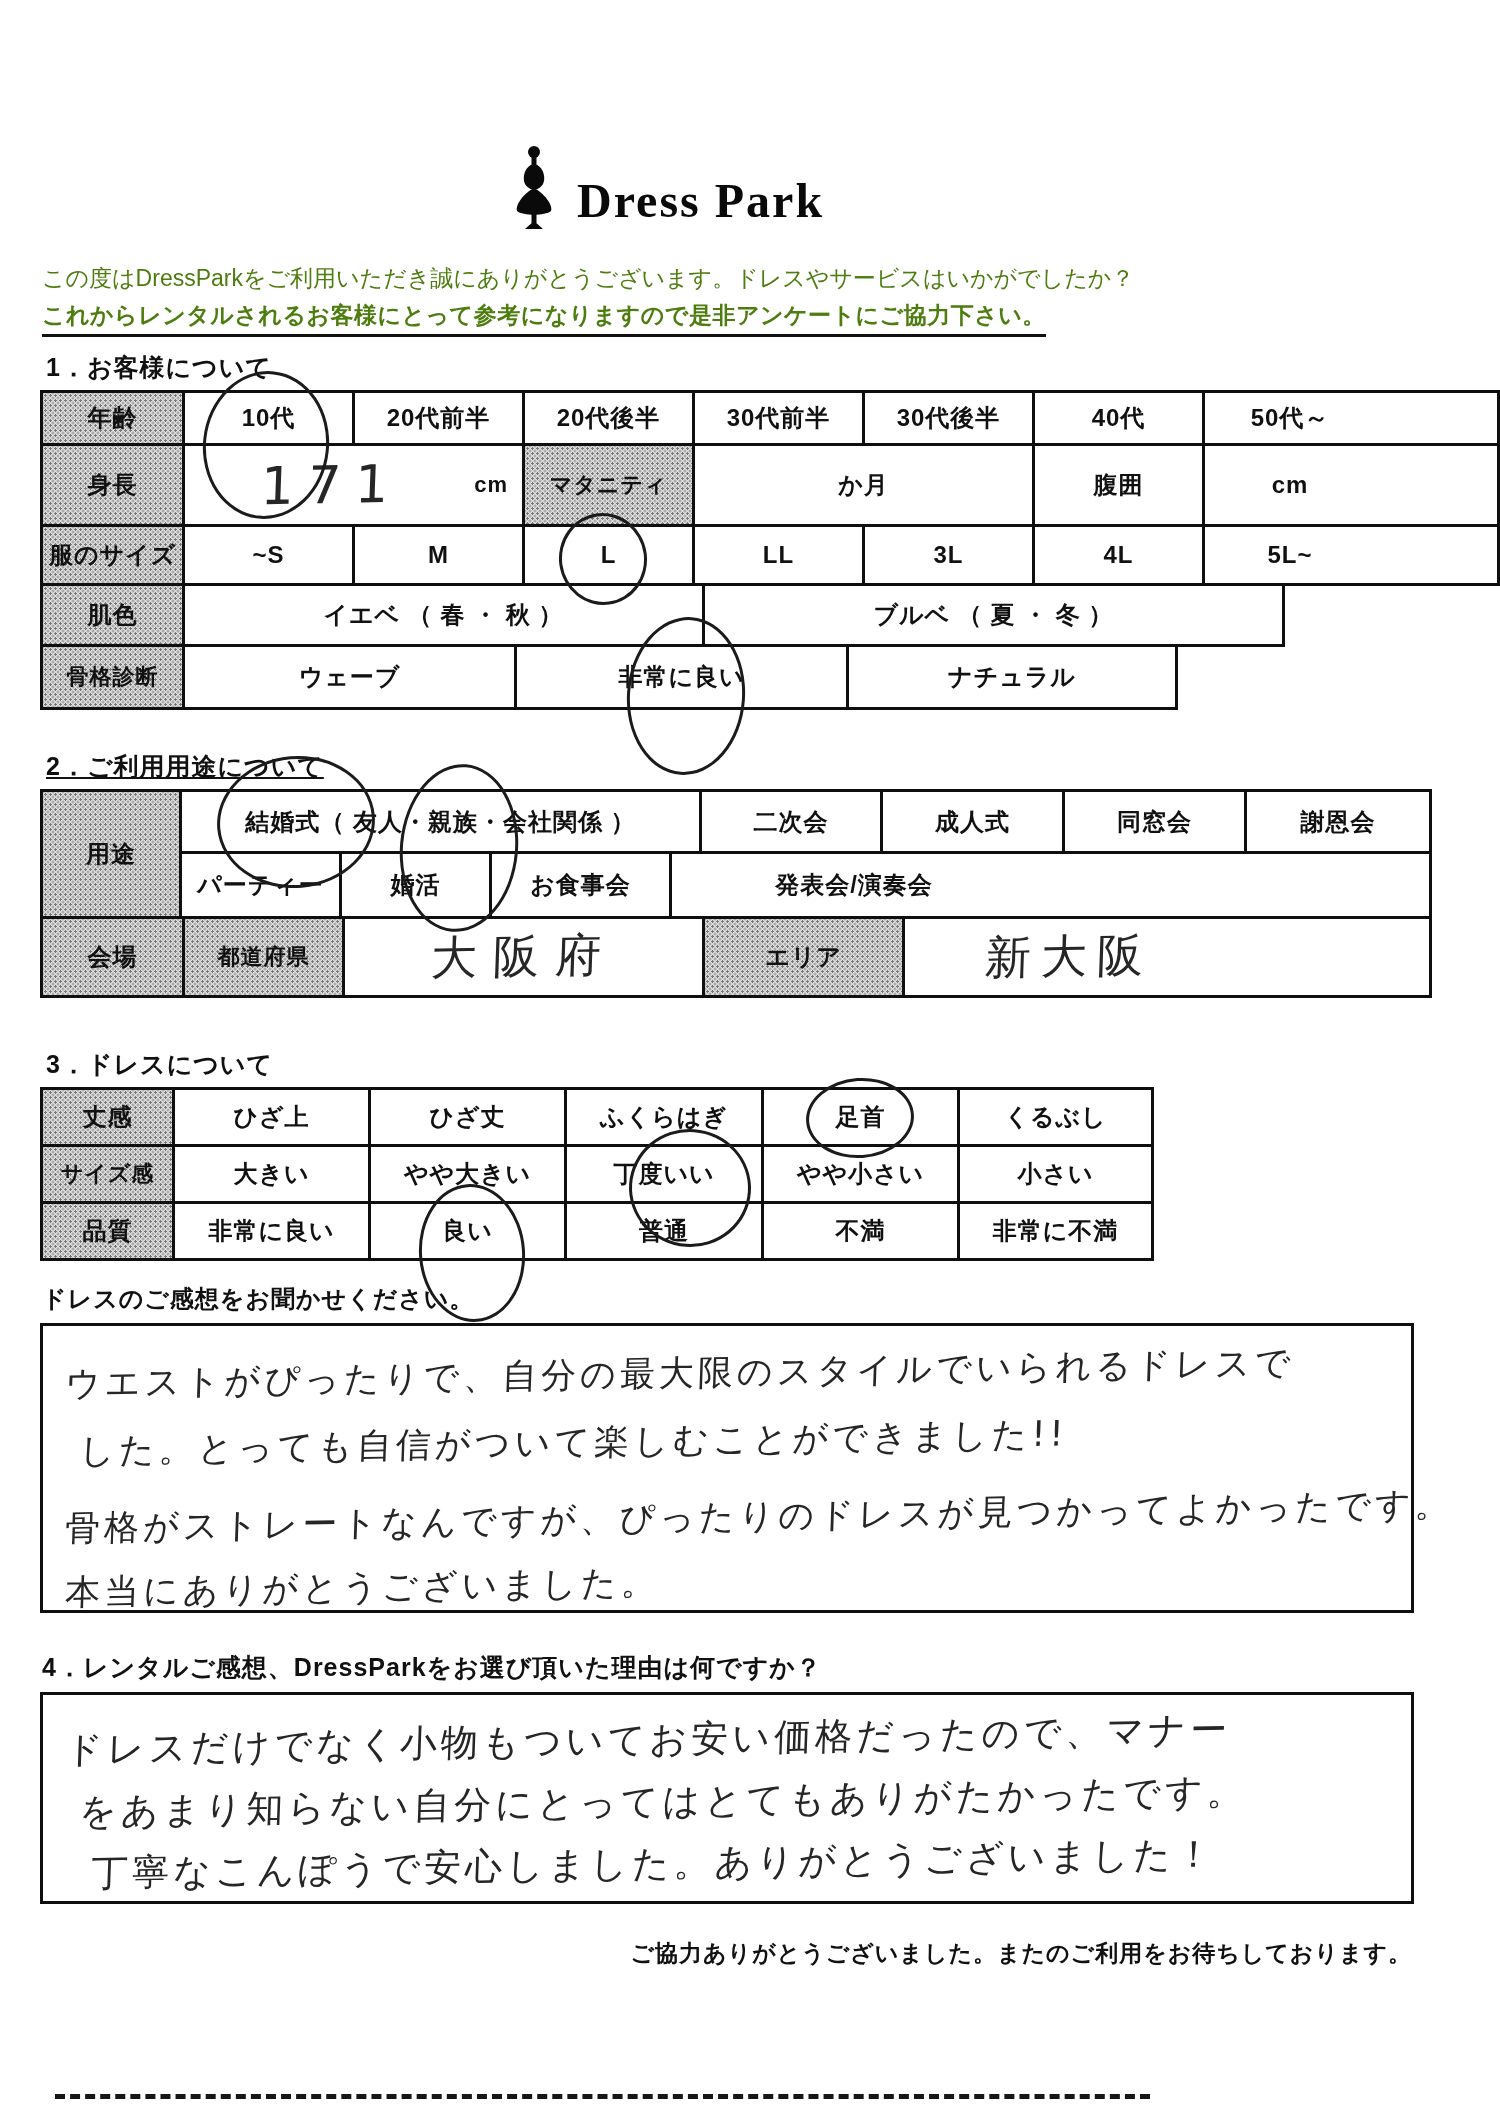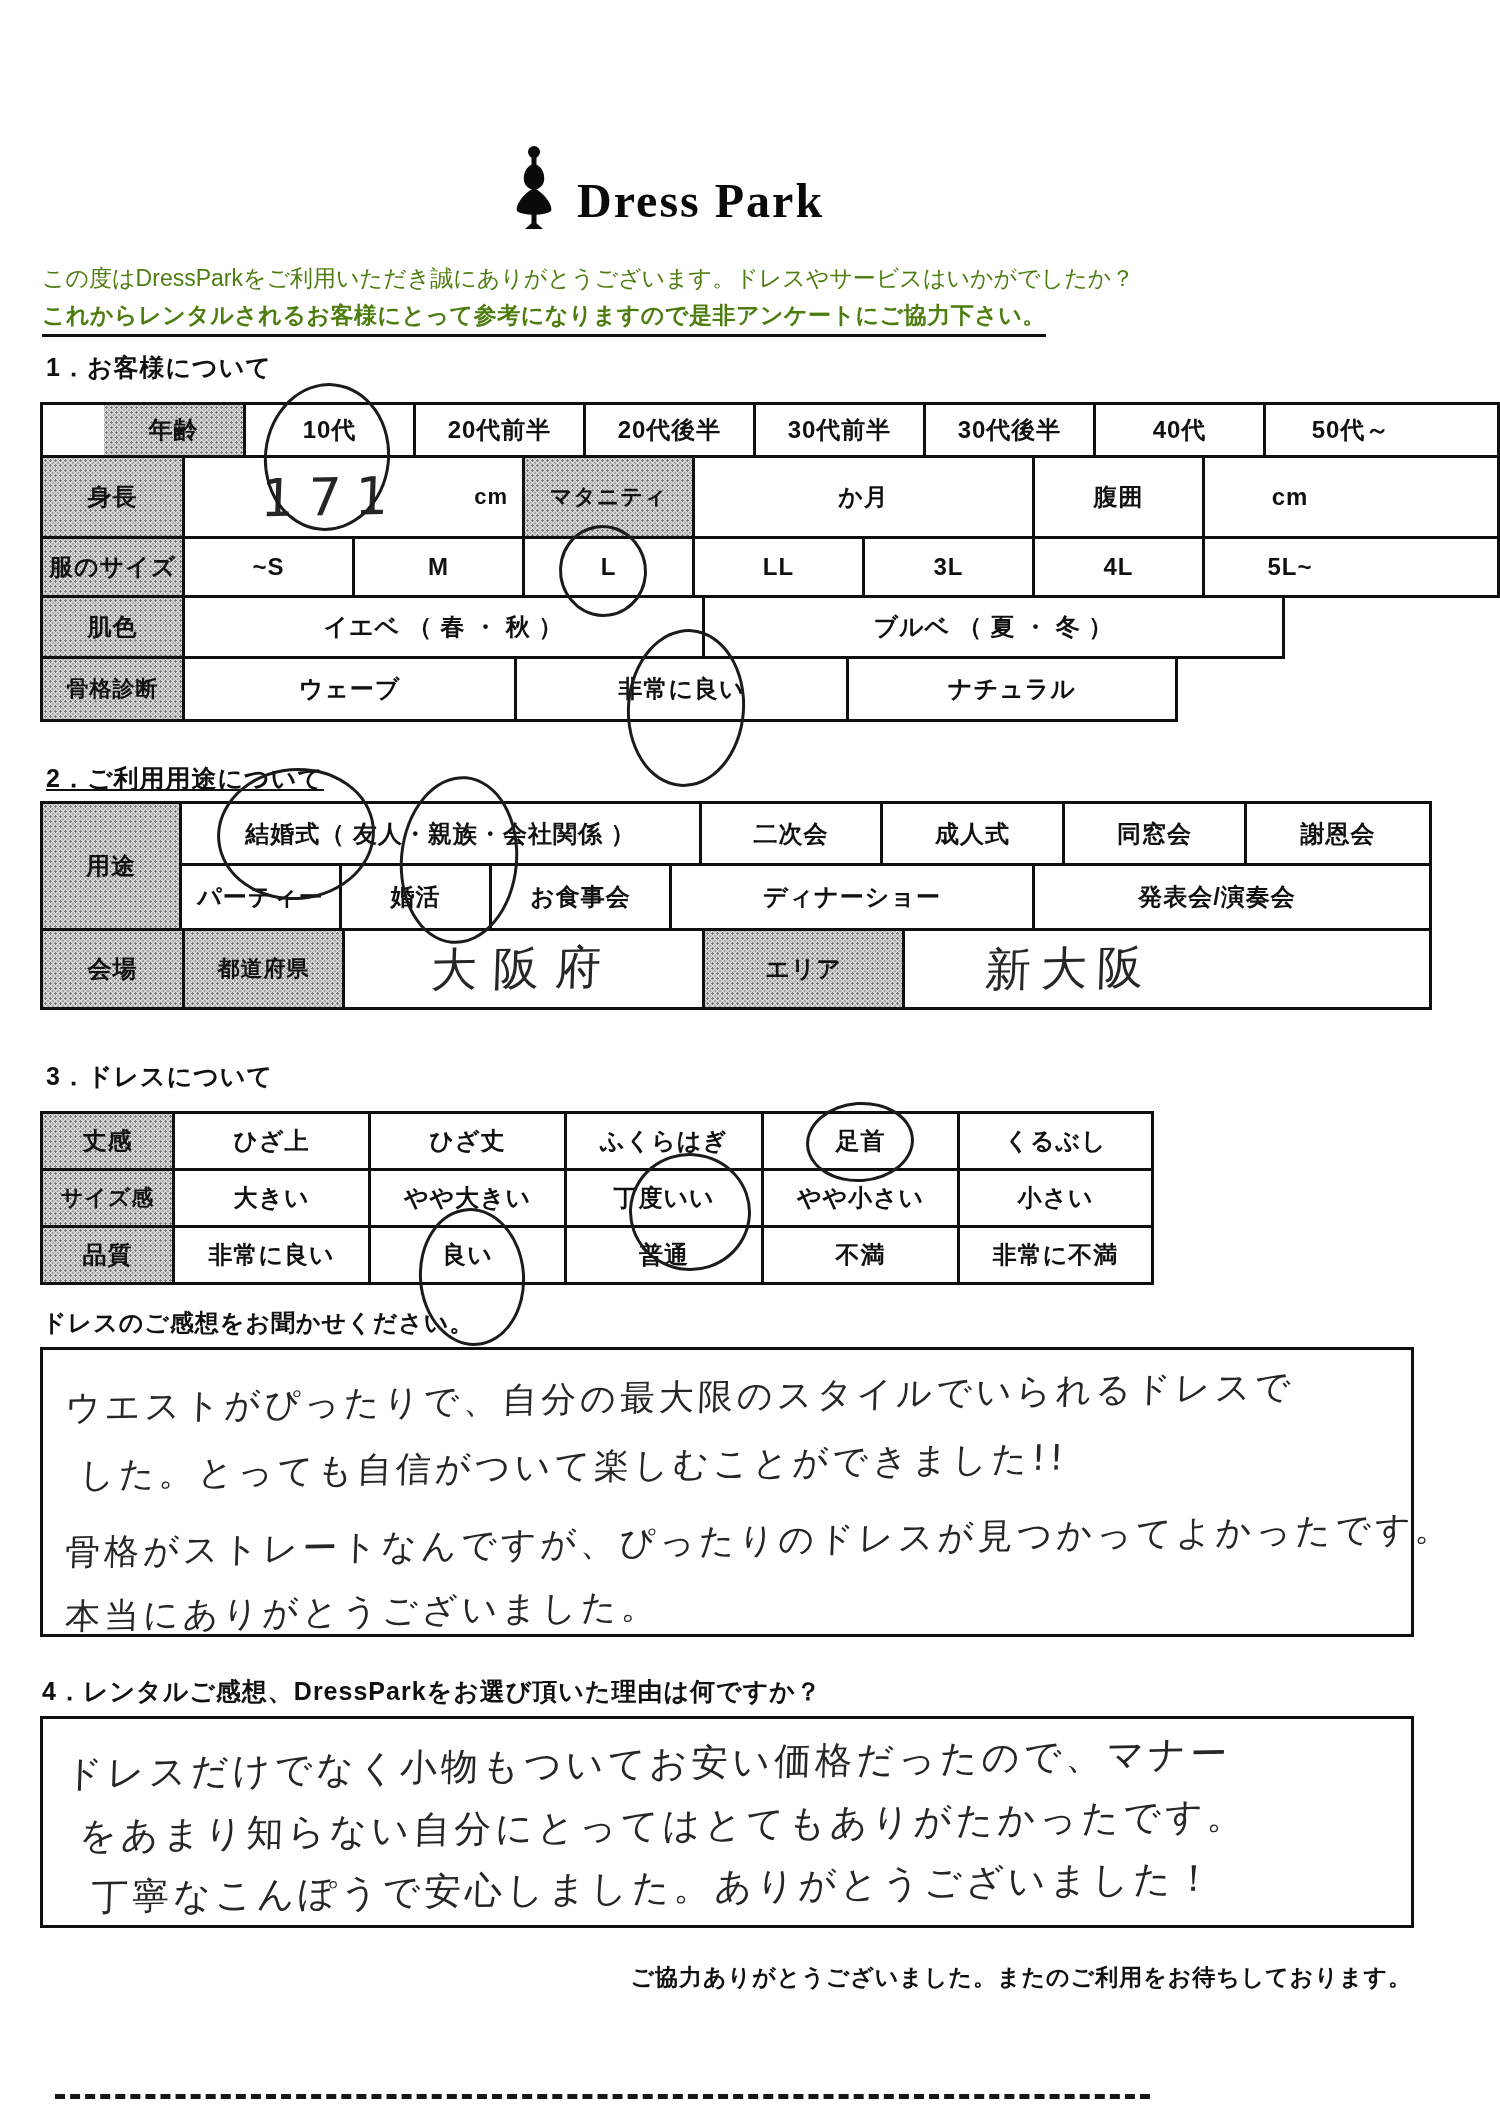--- a/index.html
+++ b/index.html
@@ -25,21 +25,21 @@
   }
 
   
   .sec-title{margin:14px 0 0 46px;font-size:25px;font-weight:700;letter-spacing:1px;}
   .sec-title.s2{margin-top:40px;text-decoration:underline;}
   .sec-title.s3{margin-top:50px;}
   .sec-title.s4{margin-top:38px;margin-left:42px;}
 
   
   .tr{display:flex;border:3px solid #0f0f0f;margin-left:40px;margin-top:-3px;background:#fff;}
-  .tr.first{margin-top:18px;justify-content:center;}
+  .tr.first{margin-top:6px;}
   .cell{
     display:flex;align-items:center;justify-content:center;position:relative;
     border-right:3px solid #0f0f0f;font-size:24px;font-weight:700;
     letter-spacing:1px;text-align:center;padding:0 4px;
   }
   .cell.last{border-right:none;}
   .hd{
     background-color:#dcdcdc;
     background-image:radial-gradient(circle,#777 1px,transparent 1.4px),
                      radial-gradient(circle,#9a9a9a 1px,transparent 1.4px);
@@ -201,21 +201,20 @@
         </div>
         <div class="cell" style="width:181px">二次会</div>
         <div class="cell" style="width:182px">成人式</div>
         <div class="cell" style="width:182px">同窓会</div>
         <div class="cell" style="width:182px">謝恩会</div>
       </div>
       <div class="row">
         <div class="cell" style="width:160px">パーティー</div>
         <div class="cell" style="width:150px">婚活</div>
         <div class="cell" style="width:180px">お食事会</div>
-        <div class="cell" style="width:363px">ディナーショー</div>
         <div class="cell" style="width:364px">発表会/演奏会</div>
       </div>
     </div>
   </div>
 
   <div class="tr" style="height:82px;width:1392px">
     <div class="cell hd" style="width:142px">会場</div>
     <div class="cell hd" style="width:160px;font-size:22px">都道府県</div>
     <div class="cell" style="width:360px">
       <span class="hw pref">大阪府</span>

